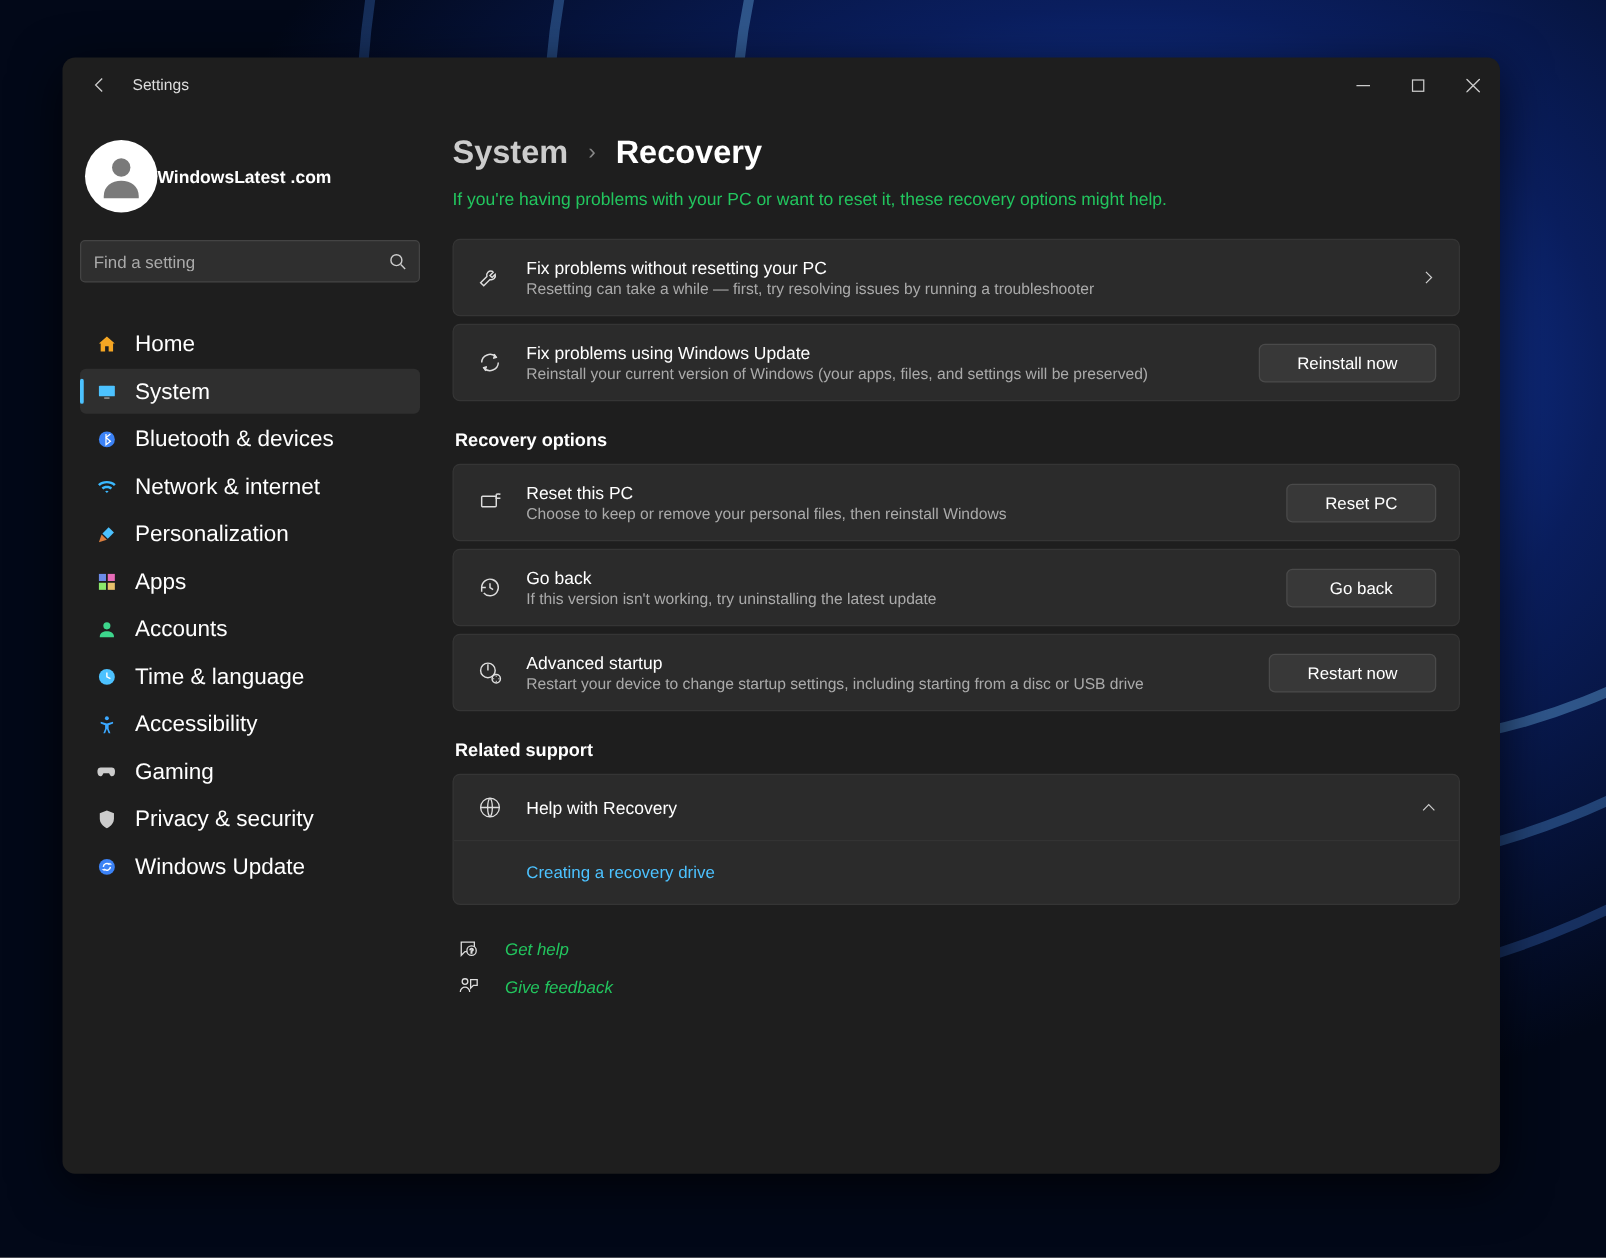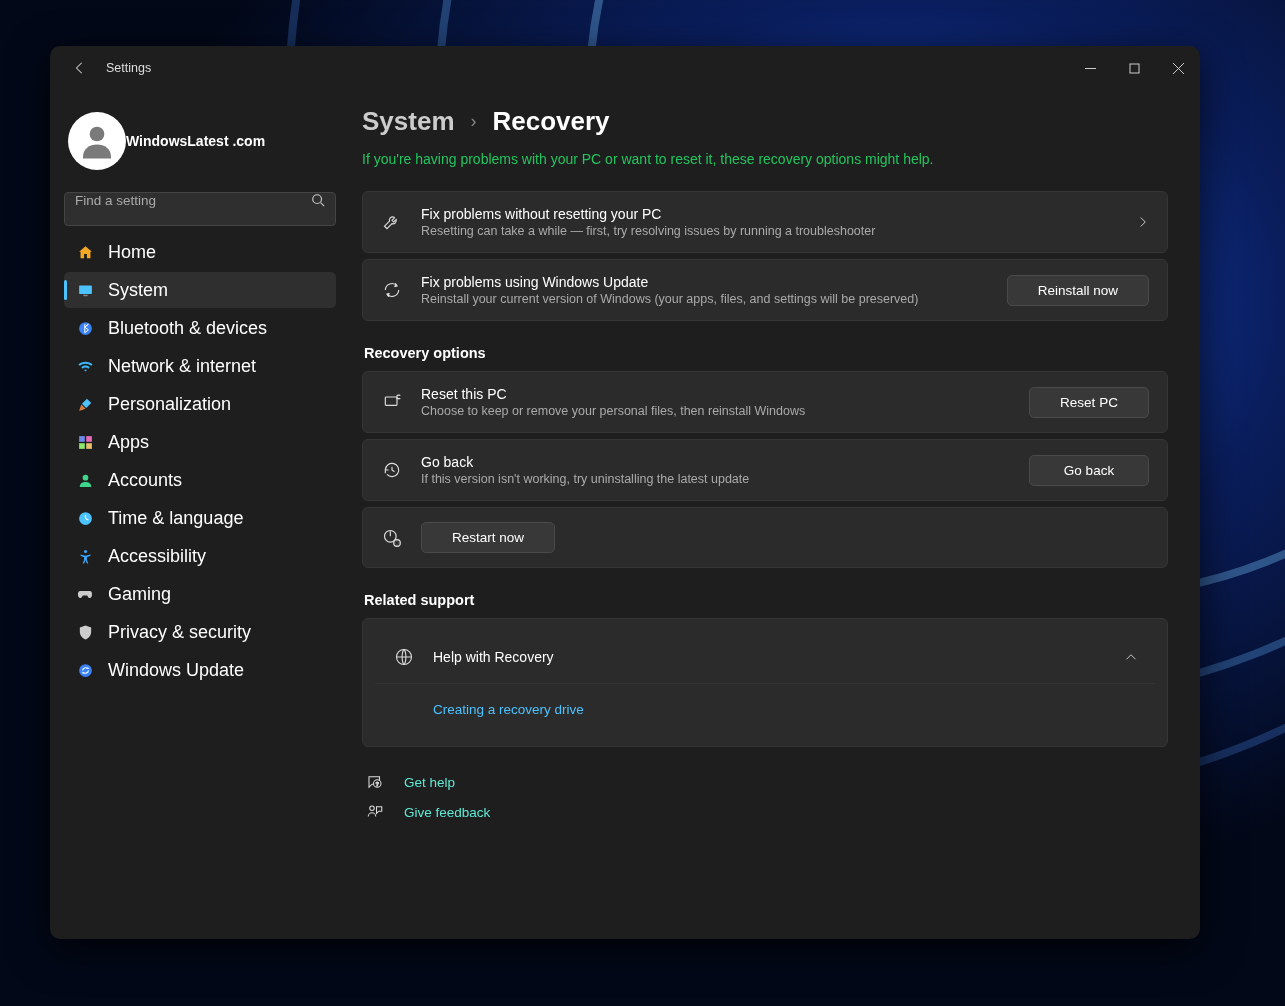--- a/index.html
+++ b/index.html
@@ -44,23 +44,23 @@
     width: 300px;
     padding: 12px 14px;
     display:flex; flex-direction:column;
     gap:4px;
   }
   .profile { display:flex; align-items:center; gap:0; padding: 10px 4px 18px 4px;}
   .avatar { width:58px; height:58px; border-radius:50%; background:#fff; display:flex; align-items:center; justify-content:center;}
   .avatar svg { width:42px; height:42px; }
   .profile-name { font-size:14px; font-weight:600; }
   .search {
-    display:flex; align-items:flex-start;
+    display:flex; align-items:center;
     background:#2f2f2f; border:1px solid #444; border-radius:4px;
-    height:34px; padding:0 10px; margin-bottom:4px;
+    height:34px; padding:0 10px; margin-bottom:27px;
   }
   .search input { flex:1; background:transparent; border:none; outline:none; color:#ccc; font-size:13.5px;}
   .search input::placeholder { color:#aaa; }
   .search-icon { color:#ccc; font-size:14px; }
   .nav { display:flex; flex-direction:column; gap:2px; }
   .nav-item {
     display:flex; align-items:center; gap:14px;
     height:36px; padding:0 12px; border-radius:5px;
     font-size:18px; color:#fff; cursor:pointer;
     position:relative;
@@ -91,28 +91,28 @@
   .card-action { }
   .chevron { color:#ccc; font-size:14px; }
   .btn {
     background:#383838; border:1px solid #4a4a4a; color:#fff;
     padding:7px 30px; border-radius:5px; font-size:13.5px; cursor:pointer;
     min-width:120px; text-align:center;
   }
 
   .section-label { font-size:14.5px; font-weight:600; margin:24px 0 10px 2px; }
 
-  .help-card { flex-direction:column; align-items:stretch; padding:12px; gap:0;}
+  .help-card { flex-direction:column; align-items:stretch; padding:0; gap:0;}
   .help-head { display:flex; align-items:center; padding:16px 18px; gap:18px; cursor:pointer;}
   .help-body { border-top:1px solid #333; padding:16px 18px 16px 58px;}
   .link { color:#4cc2ff; font-size:13.5px; cursor:pointer;}
 
   .footer-links { margin-top:26px; display:flex; flex-direction:column; gap:12px; padding-left:2px;}
   .flink { display:flex; align-items:center; gap:18px; font-size:13.5px;}
-  .flink .link { color:#5eead4; }
+  .flink .link { color:#22c55e;font-style:italic; }
   .flink-icon { width:22px; display:flex; justify-content:center; color:#ddd;}
 
   svg { display:block; }
 </style>
 </head>
 <body>
 
 <div class="arc arc1"></div>
 <div class="arc arc2"></div>
 <div class="arc arc3"></div>
@@ -357,20 +357,24 @@
 
       <div class="card">
         <div class="card-icon">
           <svg width="20" height="20" viewBox="0 0 24 24" fill="none" stroke="#ddd" stroke-width="1.4">
               <circle cx="10" cy="10" r="7"></circle>
               <path d="M10 4v6"></path>
               <circle cx="18" cy="18" r="4"></circle>
               <path d="M18 15v1M18 20v1M15 18h1M20 18h1" stroke-width="1"></path>
             </svg>
         </div>
+        <div class="card-body">
+          <div class="card-title">Advanced startup</div>
+          <div class="card-sub">Restart your device to change startup settings, including starting from a disc or USB drive</div>
+        </div>
         <div class="card-action">
           <button class="btn">Restart now</button>
         </div>
       </div>
 
       <div class="section-label">Related support</div>
 
       <div class="card help-card">
         <div class="help-head">
           <div class="card-icon">

